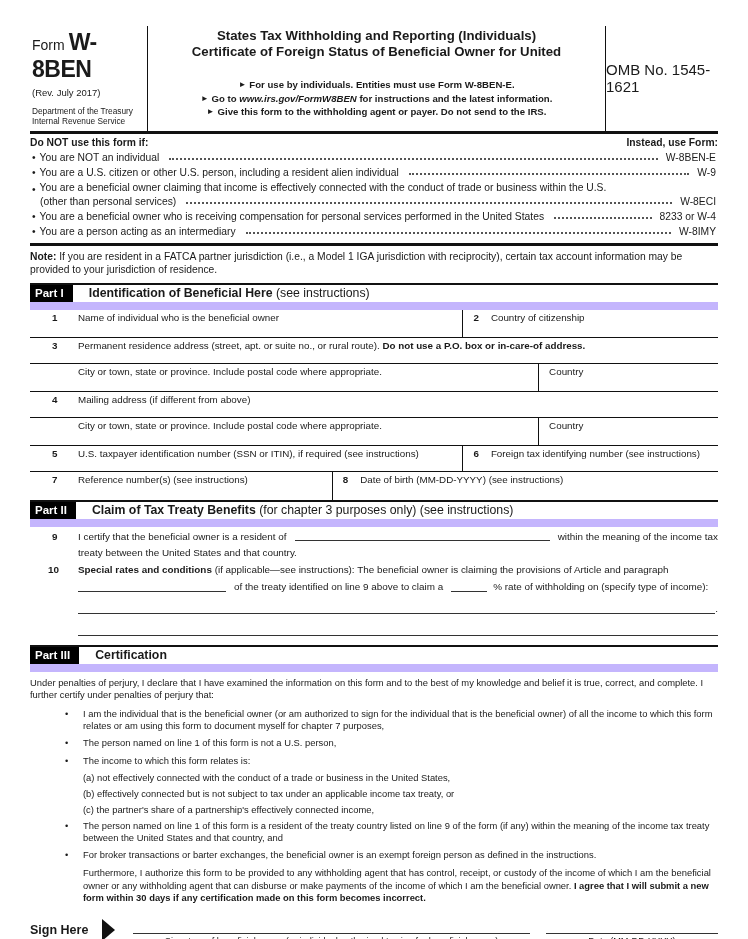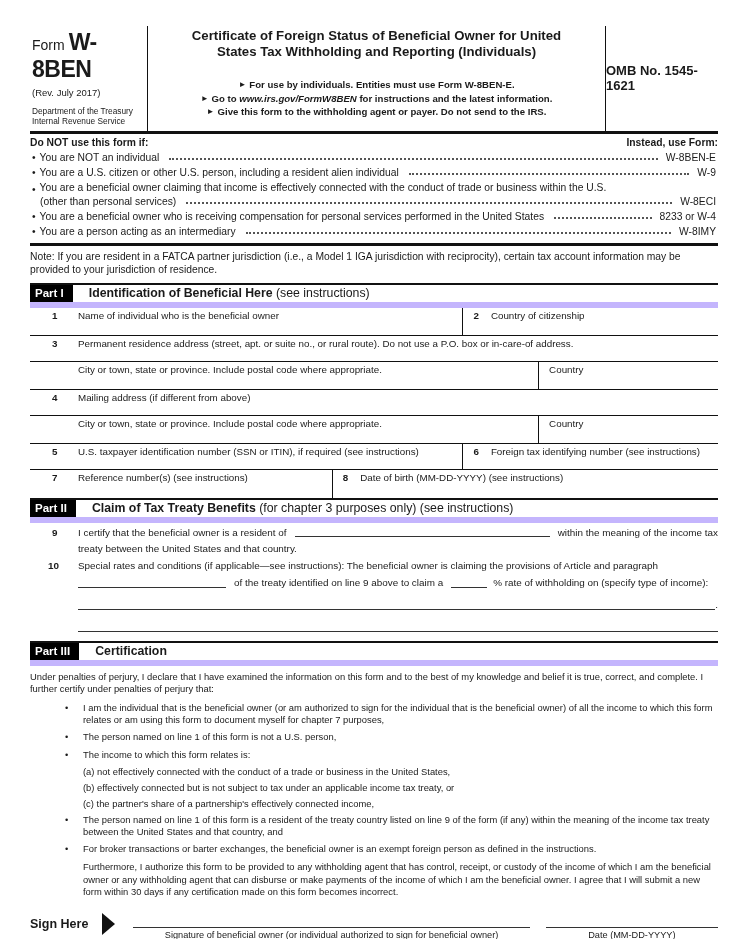--- a/index.html
+++ b/index.html
@@ -1,48 +1,48 @@
 <!DOCTYPE html>
 <html><head>
 <meta charset="utf-8">
 <style>
   html,body{margin:0;padding:0;background:#fff;}
   .page{width:748px;height:939px;background:#fff;overflow:hidden;color:#1a1a1a;
         font-family:"Liberation Sans","DejaVu Sans",sans-serif;position:relative;}
   .content{width:688px;margin:0 auto;padding-top:26px;}
-  .b{font-weight:normal;}
+  .b{font-weight:bold;}
   .it{font-style:italic;}
 
   
   .hdr{display:flex;border-bottom:3px solid #111;align-items:stretch;}
   .hdr-left{width:118px;border-right:1.5px solid #111;padding:3px 4px 4px 2px;box-sizing:border-box;}
   .form-word{font-size:14px;margin-right:4px;}
   .form-num{font-size:23px;font-weight:bold;letter-spacing:-0.5px;}
   .rev{font-size:9.5px;margin-top:4px;}
   .agency{font-size:8.3px;line-height:1.2;margin-top:9px;}
   .hdr-center{flex:1;border-right:1.5px solid #111;text-align:center;padding:2px 8px 3px;box-sizing:border-box;}
   .hdr-title{font-size:13.2px;font-weight:bold;line-height:1.22;}
   .hdr-ins{font-size:9.6px;font-weight:bold;margin-top:18px;line-height:1.4;}
   .arr{font-size:8px;margin-right:3px;position:relative;top:-1px;}
-  .hdr-right{width:112px;display:flex;align-items:center;justify-content:center;font-size:13px;box-sizing:border-box;font-weight:bold;}
+  .hdr-right{width:112px;display:flex;align-items:center;justify-content:center;font-size:15px;box-sizing:border-box;}
 
   
   .dn-sec{border-bottom:3px solid #111;padding-bottom:6px;}
   .dn-head{display:flex;justify-content:space-between;font-weight:bold;font-size:10.3px;padding:3px 0 0;}
   .dn-item{display:flex;align-items:flex-end;font-size:10.3px;margin-top:4px;}
   .dn-bullet{margin:0 4px 0 2px;}
   .dn-text{white-space:nowrap;}
   .dn-dots{flex:1;border-bottom:2px dotted #555;margin:0 8px 3px 10px;min-width:20px;}
   .dn-form{white-space:nowrap;padding-right:2px;}
   .dn-ind{margin-left:10px;margin-top:1px;}
 
   .note{font-size:10.3px;line-height:1.3;padding:4px 0 6px;}
 
   
-  .part-bar{display:flex;align-items:stretch;border-top:2.5px solid #111;border-bottom:6px solid #c4b5fd;}
+  .part-bar{display:flex;align-items:stretch;border-top:2.5px solid #111;border-bottom:8px solid #c4b5fd;}
   .part-label{background:#000;color:#fff;font-weight:bold;font-size:11.5px;padding:1px 9px 2px 5px;
               display:flex;align-items:center;}
   .part-title{font-weight:bold;font-size:12.3px;margin-left:16px;padding:1px 0 2px;}
   .part-sub{font-weight:normal;}
 
   
   .p1-row{display:flex;border-bottom:1.3px solid #111;box-sizing:border-box;}
   .p1-cell{box-sizing:border-box;padding-top:2px;font-size:9.8px;display:flex;align-items:flex-start;}
   .p1-div{border-right:1.3px solid #111;}
   .num{font-weight:bold;flex-shrink:0;padding-left:22px;width:26px;}
@@ -91,22 +91,22 @@
           <span class="form-word">Form</span><span class="form-num">W-8BEN</span>
         </div>
         <div class="rev">(Rev. July 2017)</div>
         <div class="agency">
           <div>Department of the Treasury</div>
           <div>Internal Revenue Service</div>
         </div>
       </div>
       <div class="hdr-center">
         <div class="hdr-title">
+          <div>States Tax Withholding and Reporting (Individuals)</div>
           <div>Certificate of Foreign Status of Beneficial Owner for United</div>
-          <div>States Tax Withholding and Reporting (Individuals)</div>
         </div>
         <div class="hdr-ins">
           <div>
             <span class="arr">►</span><span>For use by individuals. Entities must use Form W-8BEN-E.</span>
           </div>
           <div>
             <span class="arr">►</span><span>Go to </span><span class="it">www.irs.gov/FormW8BEN</span><span> for instructions and the latest information.</span>
           </div>
           <div>
             <span class="arr">►</span><span>Give this form to the withholding agent or payer. Do not send to the IRS.</span>

